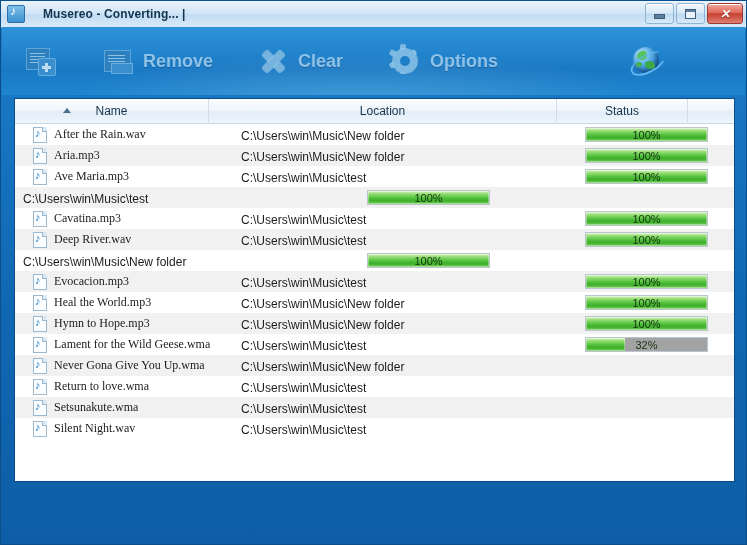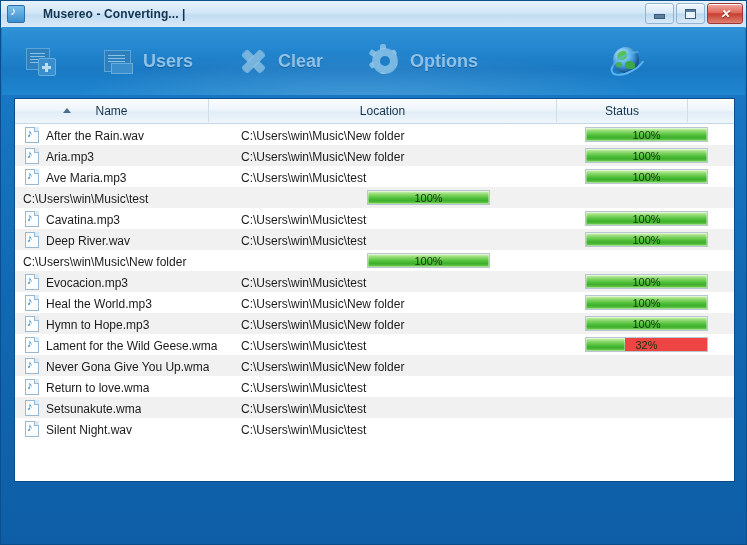--- a/index.html
+++ b/index.html
@@ -138,39 +138,39 @@
   .h-stat{width:131px;}
   .h-end{width:21px;border-right:none;}
   .sortarrow{
     position:absolute;left:48px;top:9px;width:0;height:0;
     border-left:4px solid transparent;border-right:4px solid transparent;
     border-bottom:5px solid #4a6d8c;
   }
   .rows{height:358px;overflow:hidden;}
   .row{display:flex;height:21px;align-items:center;box-sizing:border-box;}
   .row.alt{background:#f1f1f1;}
-  .c-name{width:218px;display:flex;align-items:flex-end;padding-left:10px;box-sizing:border-box;}
+  .c-name{width:218px;display:flex;align-items:flex-start;padding-left:18px;box-sizing:border-box;font-family:Liberation Serif, serif;}
   .c-loc{width:348px;padding-left:8px;box-sizing:border-box;}
   .c-stat{width:131px;padding:0 4px;box-sizing:border-box;}
   .c-end{width:21px;}
   .fname,.floc{font-size:12px;color:#1b1b1b;white-space:nowrap;overflow:hidden;}
   .noteic{
     position:relative;width:12px;height:14px;margin-right:7px;flex:0 0 auto;
     background:#fbfdff;border:1px solid #9ab8cf;
   }
   .noteic:before{
     content:"♪";position:absolute;left:1px;top:-2px;font-size:11px;color:#1f7ec4;line-height:14px;
   }
   .noteic:after{
     content:"";position:absolute;right:-1px;top:-1px;width:4px;height:4px;
     background:#dce9f3;border-left:1px solid #9ab8cf;border-bottom:1px solid #9ab8cf;
   }
   .pbar{
     position:relative;height:15px;width:100%;box-sizing:border-box;
-    border:1px solid #b9c6cf;background:#ef4444;
+    border:1px solid #b9c6cf;background:#a3a3a3;
     display:flex;align-items:center;
   }
   .pfill{
     height:13px;
     background:linear-gradient(180deg,#dcf5c9 0%,#95dd74 22%,#4fc03a 55%,#3fae2c 75%,#76d158 100%);
     box-shadow:inset 0 0 0 1px rgba(255,255,255,.35);
   }
   .ptext{
     position:absolute;left:0;right:0;text-align:center;font-size:11px;color:#13330f;
   }
@@ -206,21 +206,21 @@
         <span class="doc"></span>
           <span class="plus"></span>
       </div>
     </div>
 
     <div class="tbtn dis" style="margin-left:30px;">
       <div class="ic ic-rem">
         <span class="doc"></span>
           <span class="bar"></span>
       </div>
-      <div class="lbl">Users</div>
+      <div class="lbl">Remove</div>
     </div>
 
     <div class="tbtn dis" style="margin-left:28px;text-align:center;">
       <div class="ic ic-clear"></div>
       <div class="lbl">Clear</div>
     </div>
 
     <div class="tbtn dis" style="margin-left:30px;">
       <div class="ic ic-gear">
         <span class="t"></span>

